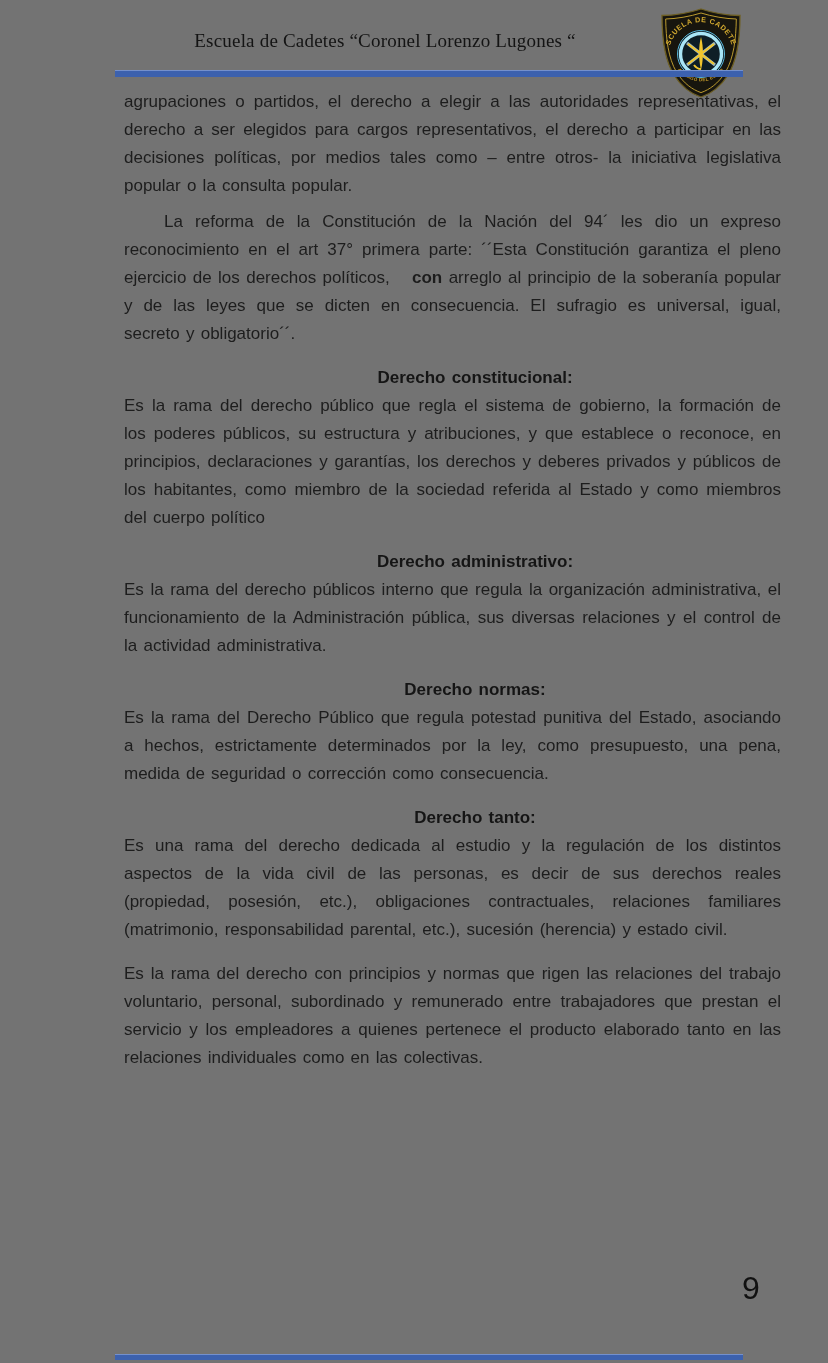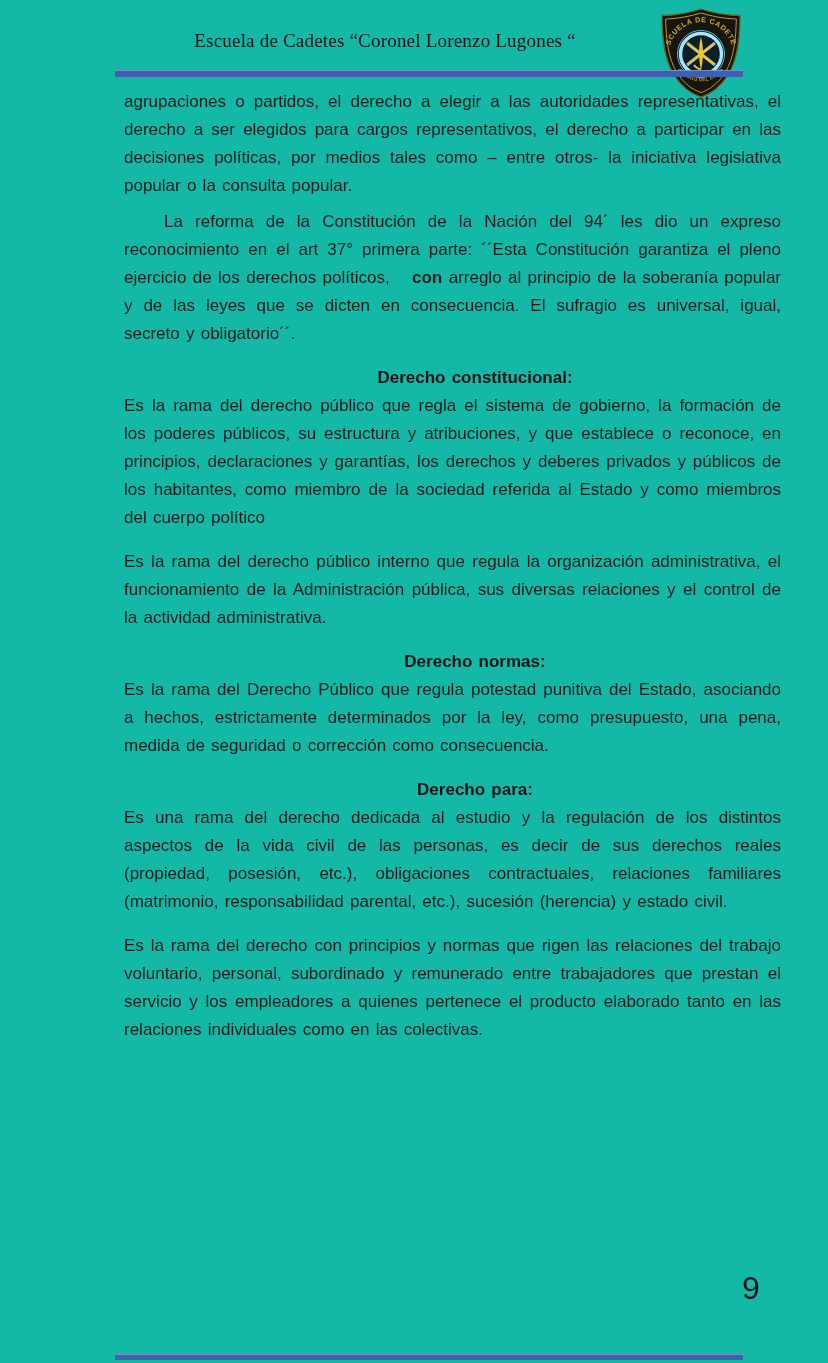--- a/index.html
+++ b/index.html
@@ -1,19 +1,19 @@
 <!DOCTYPE html>
 <html lang="es"><head>
 <meta charset="utf-8">
 <style>
   html,body{margin:0;padding:0;background:#ffffff;}
   .page{
     position:relative;
     width:828px;height:1363px;
-    background:#14b8a6;
+    background:#737373;
     font-family:"Liberation Sans","DejaVu Sans",sans-serif;
     color:#1d1d1d;
     overflow:hidden;
   }
   
   .doc-title{
     position:absolute;left:115px;top:30px;width:540px;
     text-align:center;
     font-family:"Liberation Serif","DejaVu Serif",serif;
     font-size:19px;letter-spacing:.2px;color:#141414;
@@ -79,30 +79,31 @@
     <p>agrupaciones o partidos, el derecho a elegir a las autoridades representativas, el derecho a ser elegidos para cargos representativos, el derecho a participar en las decisiones políticas, por medios tales como – entre otros- la iniciativa legislativa popular o la consulta  popular.</p>
 
     <p class="para-indent"><span>La reforma de la Constitución de la Nación del 94´ les dio un expreso reconocimiento en el art 37° primera parte: ´´Esta Constitución garantiza el pleno ejercicio de los derechos políticos, </span><span class="bold">con</span><span> arreglo al principio de la soberanía popular y de las leyes que se dicten en consecuencia. El sufragio es universal, igual, secreto y obligatorio´´.</span></p>
 
     <div class="section">
       <h3>Derecho constitucional:</h3>
       <p>Es la rama del derecho público que regla el sistema de gobierno, la formación de los poderes públicos, su estructura y atribuciones, y que establece o reconoce, en principios, declaraciones y garantías, los derechos y deberes privados y públicos de los habitantes, como miembro de la sociedad referida al Estado y como miembros del cuerpo político</p>
     </div>
 
     <div class="section">
-      <p>Es la rama del derecho público interno que regula la organización administrativa, el funcionamiento de la Administración pública, sus diversas relaciones y el control de la actividad administrativa.</p>
+      <h3>Derecho administrativo:</h3>
+      <p>Es la rama del derecho públicos interno que regula la organización administrativa, el funcionamiento de la Administración pública, sus diversas relaciones y el control de la actividad administrativa.</p>
     </div>
 
     <div class="section">
       <h3>Derecho normas:</h3>
       <p>Es la rama del Derecho Público que regula potestad punitiva del Estado, asociando a hechos, estrictamente determinados por la ley, como presupuesto, una pena, medida de seguridad o corrección como consecuencia.</p>
     </div>
 
     <div class="section">
-      <h3>Derecho para:</h3>
+      <h3>Derecho tanto:</h3>
       <p>Es una rama del derecho dedicada al estudio y la regulación de los distintos aspectos de la vida civil de las personas, es decir de sus derechos reales (propiedad, posesión, etc.), obligaciones contractuales, relaciones familiares (matrimonio, responsabilidad parental, etc.), sucesión (herencia) y estado civil.</p>
     </div>
 
     <div class="section">
       <p>Es la rama del derecho con principios y normas que rigen las relaciones del trabajo voluntario, personal, subordinado y remunerado entre trabajadores que prestan el servicio y los empleadores a quienes pertenece el producto elaborado tanto en las relaciones individuales como en las colectivas.</p>
     </div>
 
   </div>
 
   <div class="page-number">9</div>

